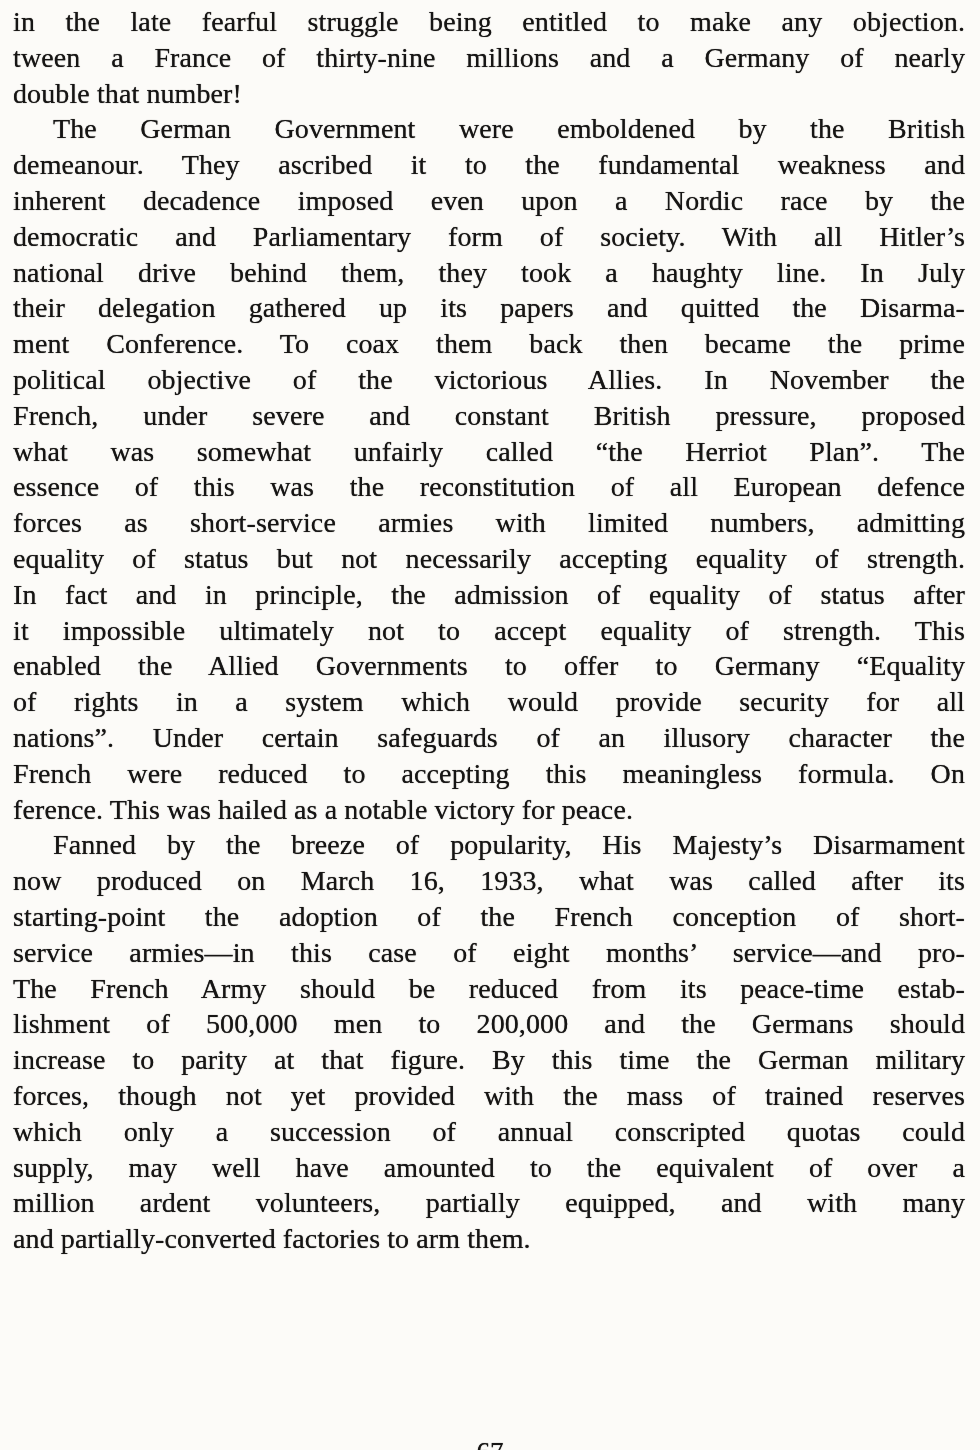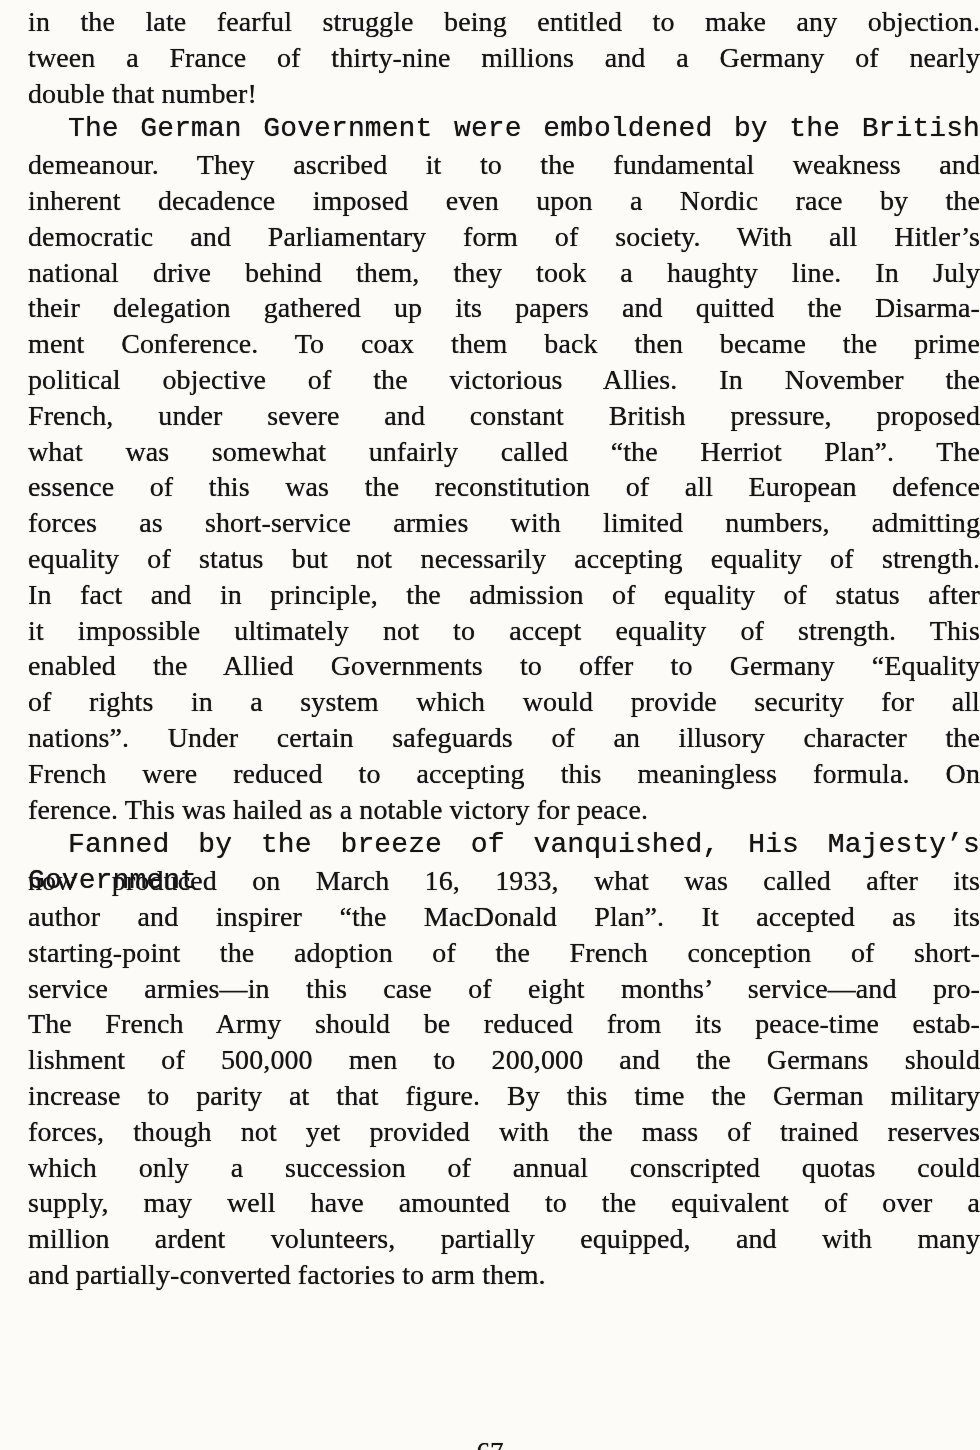--- a/index.html
+++ b/index.html
@@ -11,21 +11,21 @@
     position: relative;
     width: 980px;
     height: 1450px;
     background: #fcfbf8;
     overflow: hidden;
     font-family: "Liberation Serif", "DejaVu Serif", serif;
     color: #161514;
   }
   .text-block {
     position: absolute;
-    left: 28px;
+    left: 13px;
     top: 4px;
     width: 952px;
   }
   .para {
     margin: 0;
     padding: 0;
   }
   .line {
     font-size: 28px;
     line-height: 35.8px;
@@ -36,21 +36,20 @@
     overflow: visible;
     text-shadow: 0 0 0.8px rgba(20, 18, 16, 0.85);
     letter-spacing: 0.1px;
   }
   .line.no-justify {
     text-align: right;
     text-align-last: left;
   }
   .line.first-indent {
     text-indent: 40px;
-    font-family: Liberation Mono, monospace;
   }
   .page-number {
     position: absolute;
     left: 0;
     top: 1437px;
     width: 980px;
     text-align: center;
     font-size: 27px;
     line-height: 30px;
     text-shadow: 0 0 0.8px rgba(20, 18, 16, 0.85);
@@ -82,23 +81,22 @@
         <div class="line">equality of status but not necessarily accepting equality of strength.</div>
         <div class="line">In fact and in principle, the admission of equality of status after</div>
         <div class="line">it impossible ultimately not to accept equality of strength.  This</div>
         <div class="line">enabled the Allied Governments to offer to Germany “Equality</div>
         <div class="line">of rights in a system which would provide security for all</div>
         <div class="line">nations”.  Under certain safeguards of an illusory character the</div>
         <div class="line">French were reduced to accepting this meaningless formula.  On</div>
         <div class="line no-justify">ference.  This was hailed as a notable victory for peace.</div>
       </div>
       <div class="para">
-        <div class="line first-indent">Fanned by the breeze of vanquished, His Majesty’s Government</div>
+        <div class="line first-indent">Fanned by the breeze of popularity, His Majesty’s Disarmament</div>
         <div class="line">now produced on March 16, 1933, what was called after its</div>
-        <div class="line">author and inspirer “the MacDonald Plan”.  It accepted as its</div>
         <div class="line">starting-point the adoption of the French conception of short-</div>
         <div class="line">service armies—in this case of eight months’ service—and pro-</div>
         <div class="line">The French Army should be reduced from its peace-time estab-</div>
         <div class="line">lishment of 500,000 men to 200,000 and the Germans should</div>
         <div class="line">increase to parity at that figure.  By this time the German military</div>
         <div class="line">forces, though not yet provided with the mass of trained reserves</div>
         <div class="line">which only a succession of annual conscripted quotas could</div>
         <div class="line">supply, may well have amounted to the equivalent of over a</div>
         <div class="line">million ardent volunteers, partially equipped, and with many</div>
         <div class="line no-justify">and partially-converted factories to arm them.</div>

